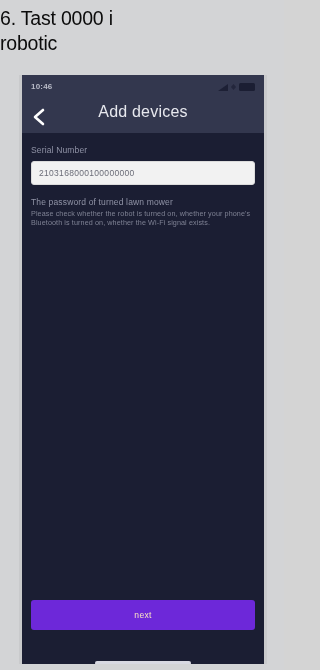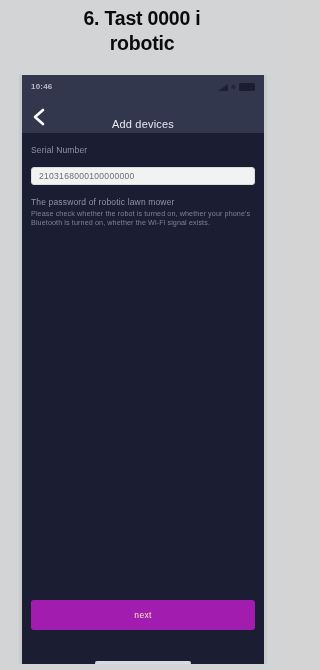--- a/index.html
+++ b/index.html
@@ -20,24 +20,23 @@
     background: #d3d4d6;
     box-sizing: border-box;
   }
 
   
   .caption {
     position: absolute;
     top: 6px;
     left: 0;
     width: 284px;
-    text-align: center;
     color: #0b0b0b;
     font-size: 19.5px;
-    font-weight: bold;
+    font-weight: normal;
     line-height: 25px;
     letter-spacing: -0.2px;
   }
 
   
   .phone {
     position: absolute;
     left: 19px;
     top: 75px;
     width: 248px;
@@ -105,46 +104,46 @@
     left: 8px;
     top: 6px;
     width: 20px;
     height: 20px;
     cursor: pointer;
   }
   .back-btn svg { display: block; }
   .nav-title {
     position: absolute;
     left: 0;
-    top: 17px;
+    top: 2px;
     width: 100%;
     text-align: center;
     color: #e7e8ee;
-    font-size: 11px;
+    font-size: 16px;
     letter-spacing: 0.2px;
   }
 
   
   .content {
     position: relative;
     height: 531px;
     background: #1b1e33;
     padding: 0 9px;
     box-sizing: border-box;
   }
   .field-label {
     margin-top: 12px;
     color: #9093a6;
     font-size: 8.5px;
     letter-spacing: 0.15px;
     filter: blur(0.3px);
   }
   .input-box {
-    margin-top: 12px;
-    height: 18px;
+    margin-top: 6px;
+    height: 24px;
     background: #f2f2f2;
     border: 1px solid #dcdcdc;
     border-radius: 3px;
     display: flex;
     align-items: center;
     padding: 0 7px;
     box-sizing: border-box;
     cursor: text;
   }
   .input-value {
@@ -172,21 +171,21 @@
     filter: blur(0.35px);
   }
 
   
   .next-btn {
     position: absolute;
     left: 9px;
     right: 9px;
     bottom: 46px;
     height: 30px;
-    background: #a21caf;
+    background: #6d28d9;
     border: none;
     border-radius: 3px;
     color: #fbe6c4;
     font-size: 8.5px;
     font-family: "Liberation Sans", sans-serif;
     letter-spacing: 0.3px;
     cursor: pointer;
     filter: blur(0.2px);
   }
 
@@ -233,21 +232,21 @@
       <div class="nav-title">Add devices</div>
     </div>
 
     <div class="content">
 
       <div class="field-label">Serial Number</div>
       <div class="input-box">
         <span class="input-value">2103168000100000000</span>
       </div>
 
-      <div class="field-label">The password of robotic lawn mower</div>
+      <div class="field-label">The password of turned lawn mower</div>
 
       <div class="hint">Please check whether the robot is turned on, whether your phone's Bluetooth is turned on, whether the Wi-Fi signal exists.</div>
 
       <button class="next-btn">next</button>
 
       <div class="home-bar"></div>
     </div>
 
   </div>
 </div>

